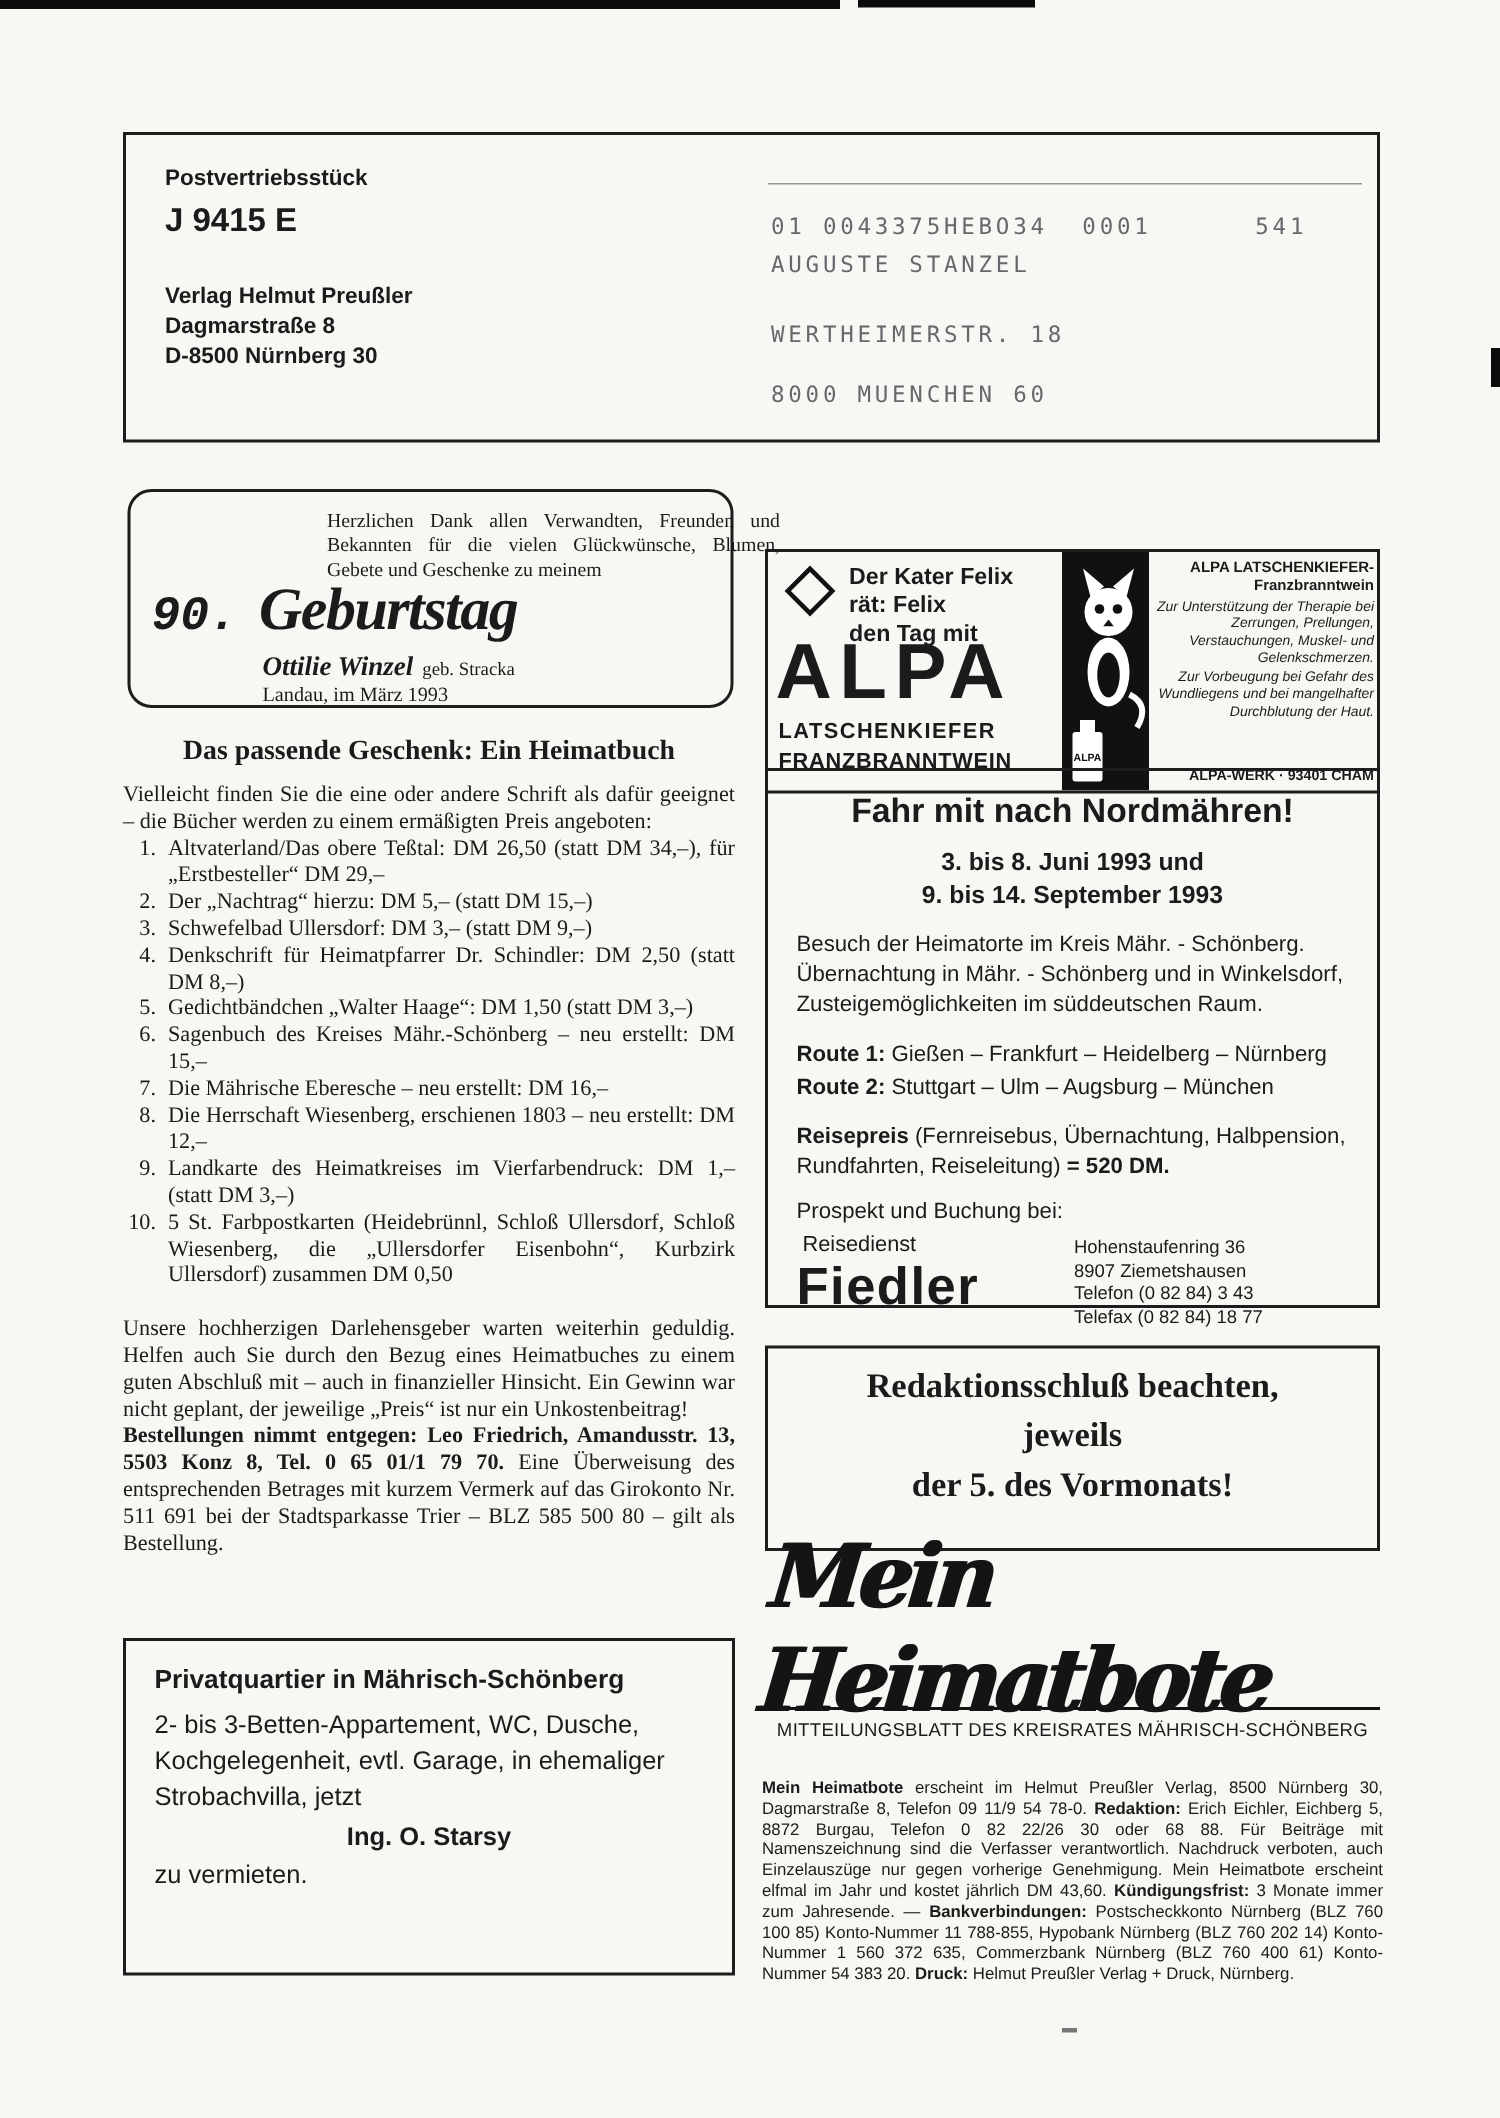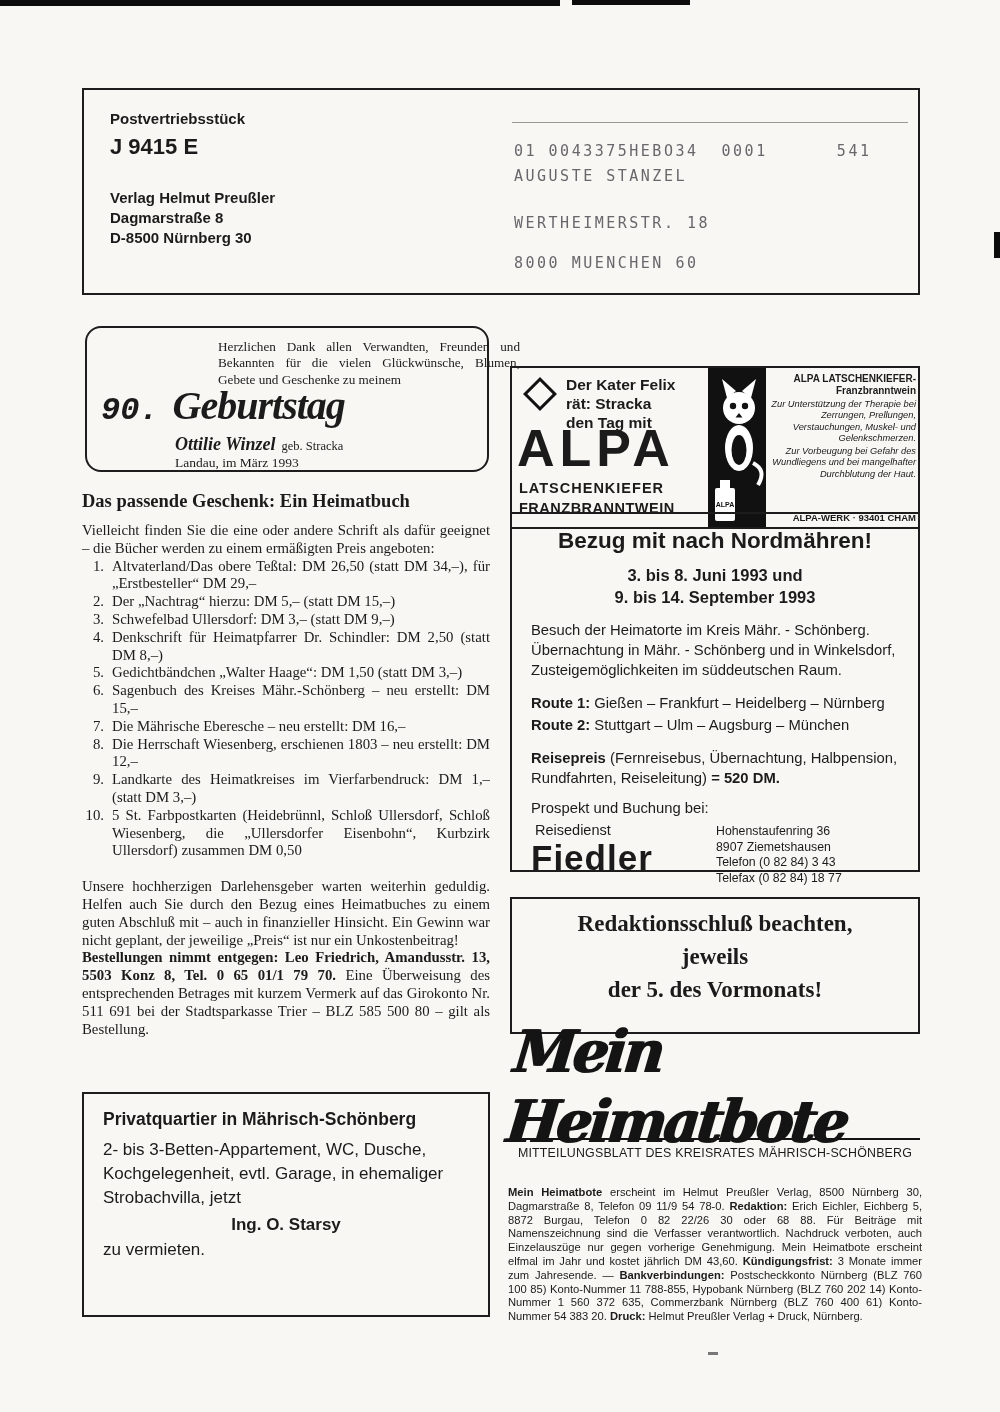--- a/index.html
+++ b/index.html
@@ -46,21 +46,21 @@
   .alpa-prod1 { left:7px; top:112px; font-size:14.5px; font-weight:bold; letter-spacing:1px; }
   .alpa-prod2 { left:7px; top:132px; font-size:14.5px; font-weight:bold; letter-spacing:0.5px; }
   .alpa-cat { left:196px; top:0; width:58px; height:159px; }
   .alpa-right { left:258px; top:5px; width:146px; text-align:right; }
   .alpa-rt { font-size:10px; font-weight:bold; line-height:12px; }
   .alpa-rtext { font-size:9.3px; font-style:italic; line-height:11.3px; margin-top:2px; }
   .alpa-footer { left:258px; top:144px; width:146px; text-align:right; font-size:9.5px; font-weight:bold; }
 
   
   .heimatbuch { left:82px; top:488px; width:408px; font-size:14.8px; line-height:17.8px; text-align:justify; }
-  .hb-title { font-size:18.5px; font-weight:bold; text-align:left; line-height:26px; margin-bottom:8px; }
+  .hb-title { font-size:18.5px; font-weight:bold; text-align:center; line-height:26px; margin-bottom:8px; }
   .book-item { display:flex; }
   .book-num { width:30px; flex:0 0 30px; text-align:right; padding-right:8px; }
   .book-text { flex:1; text-align:justify; }
   .hb-para { margin-top:18px; }
 
   
   .pq-box { left:82px; top:1092px; width:408px; height:225px; padding:15px 19px; font-family:"Liberation Sans", sans-serif; }
   .pq-title { font-size:17.5px; font-weight:bold; }
   .pq-body { font-size:17px; line-height:24px; margin-top:8px; }
   .pq-name { font-size:17px; font-weight:bold; text-align:center; margin-top:5px; }
@@ -129,21 +129,21 @@
       <span class="bd-name">Ottilie Winzel</span>
       <span class="bd-name-suffix">geb. Stracka</span>
     </div>
     <div class="abs bd-place">Landau, im März 1993</div>
   </div>
 
   <div class="box alpa-box sans">
     <div class="abs alpa-diamond"></div>
     <div class="abs alpa-slogan">
       <div>Der Kater Felix</div>
-      <div>rät: Stracka</div>
+      <div>rät: Felix</div>
       <div>den Tag mit</div>
     </div>
     <div class="abs alpa-brand">ALPA</div>
     <div class="abs alpa-prod1">LATSCHENKIEFER</div>
     <div class="abs alpa-prod2">FRANZBRANNTWEIN</div>
     <div class="abs alpa-cat">
       <svg viewBox="0 0 58 159" width="58" height="159" xmlns="http://www.w3.org/2000/svg">
         <rect width="58" height="159" fill="#111"></rect>
         <path d="M19 30 L14 11 L28 23 Z" fill="#fff"></path>
         <path d="M43 30 L48 11 L34 23 Z" fill="#fff"></path>
@@ -220,21 +220,21 @@
   </div>
 
   <div class="box pq-box">
     <div class="pq-title">Privatquartier in Mährisch-Schönberg</div>
     <div class="pq-body">2- bis 3-Betten-Appartement, WC, Dusche, Kochgelegenheit, evtl. Garage, in ehemaliger Strobachvilla, jetzt</div>
     <div class="pq-name">Ing. O. Starsy</div>
     <div class="pq-verb">zu vermieten.</div>
   </div>
 
   <div class="box nm-box">
-    <div class="nm-title">Bezug mit nach Nordmähren!</div>
+    <div class="nm-title">Fahr mit nach Nordmähren!</div>
     <div class="nm-dates">
       <div>3. bis 8. Juni 1993 und</div>
       <div>9. bis 14. September 1993</div>
     </div>
     <div class="nm-body">Besuch der Heimatorte im Kreis Mähr. - Schönberg. Übernachtung in Mähr. - Schönberg und in Winkelsdorf, Zusteigemöglichkeiten im süddeutschen Raum.</div>
     <div class="nm-routes">
       <div><span class="b">Route 1:</span><span> Gießen – Frankfurt – Heidelberg – Nürnberg</span></div>
       <div><span class="b">Route 2:</span><span> Stuttgart – Ulm – Augsburg – München</span></div>
     </div>
     <div class="nm-price">

